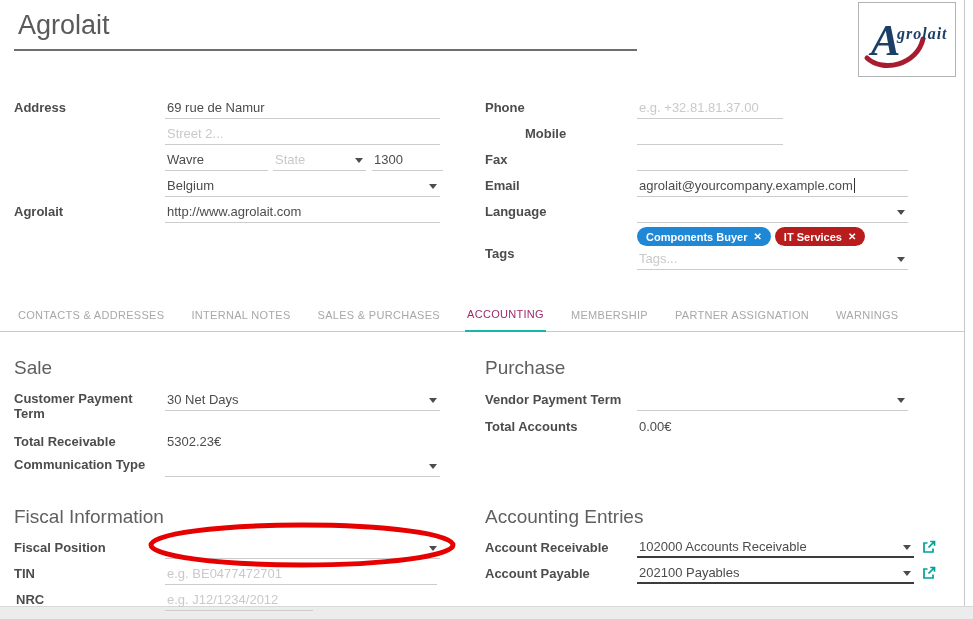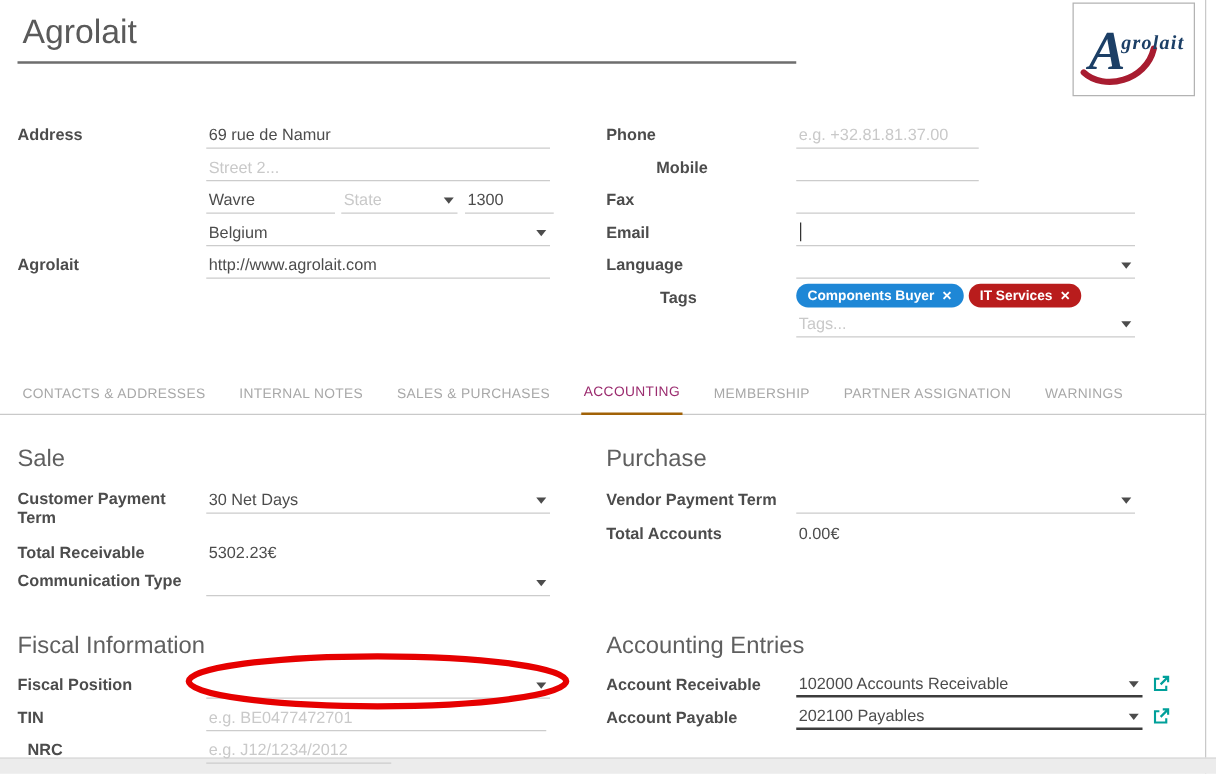--- a/index.html
+++ b/index.html
@@ -29,21 +29,21 @@
   .fld.darkline { border-bottom:2px solid #3c3c3c; }
   .ph { color:#c9c9c9; }
   .caret { display:inline-block; width:1px; height:15px; background:#333; vertical-align:text-bottom; margin-left:1px; }
   .dd { position:absolute; right:3px; top:8px; width:0; height:0;
         border-left:4px solid transparent; border-right:4px solid transparent; border-top:5px solid #4c4c4c; }
 
   
   .tabs { left:0; top:301px; width:965px; height:31px; border-bottom:1px solid #c9c9c9;
           display:flex; align-items:flex-end; padding-left:16px; gap:23px; }
   .tab { font-size:11px; letter-spacing:.3px; color:#a8a8a8; padding:0 2px 10px 2px; white-space:nowrap; cursor:pointer; }
-  .tab.active { color:#9b2c6f; border-bottom:2px solid #a16207; margin-bottom:-1px; }
+  .tab.active { color:#9b2c6f; border-bottom:2px solid #14b8a6; margin-bottom:-1px; }
 
   
   .h2 { font-size:19px; color:#5f5f5f; }
 
   
   .pills { left:637px; top:227px; display:flex; gap:4px; }
   .pill { display:inline-flex; align-items:center; gap:6px; height:19px; padding:0 9px;
           border-radius:10px; color:#fff; font-size:11px; font-weight:bold; white-space:nowrap; }
   .pill.blue { background:#1e87d6; }
   .pill.purple { background:#b91c1c; }
@@ -84,27 +84,27 @@
   <span>Belgium</span>
   <span class="dd"></span>
 </div>
 <div class="abs fld" style="left:165px; top:202px; width:275px;">http://www.agrolait.com</div>
 
 <div class="abs lbl" style="left:485px; top:100px;">Phone</div>
 <div class="abs lbl" style="left:485px; top:126px;padding-left:40px;">Mobile</div>
 <div class="abs lbl" style="left:485px; top:152px;">Fax</div>
 <div class="abs lbl" style="left:485px; top:178px;">Email</div>
 <div class="abs lbl" style="left:485px; top:204px;">Language</div>
-<div class="abs lbl" style="left:485px; top:230px;margin-left:43px;">Tags</div>
+<div class="abs lbl" style="left:485px; top:246px;">Tags</div>
 
 <div class="abs fld ph" style="left:637px; top:98px; width:146px;">e.g. +32.81.81.37.00</div>
 <div class="abs fld" style="left:637px; top:124px; width:146px;"></div>
 <div class="abs fld" style="left:637px; top:150px; width:271px;"></div>
 <div class="abs fld" style="left:637px; top:176px; width:271px;">
-  <span class="caret"></span>
+  <span>agrolait@yourcompany.example.com</span><span class="caret"></span>
 </div>
 <div class="abs fld" style="left:637px; top:202px; width:271px;">
   <span class="dd"></span>
 </div>
 
 <div class="abs pills">
   <span class="pill blue">
     <span>Components Buyer</span>
     <span class="x">✕</span>
   </span>
@@ -150,21 +150,21 @@
 <div class="abs lbl" style="left:485px; top:419px;">Total Accounts</div>
 <div class="abs fld noline" style="left:637px; top:417px; width:271px;">0.00€</div>
 
 <div class="abs h2" style="left:14px; top:506px;">Fiscal Information</div>
 <div class="abs lbl" style="left:14px; top:540px;">Fiscal Position</div>
 <div class="abs fld" style="left:165px; top:538px; width:275px;">
   <span class="dd"></span>
 </div>
 <div class="abs lbl" style="left:14px; top:566px;">TIN</div>
 <div class="abs fld ph" style="left:165px; top:564px; width:272px;">e.g. BE0477472701</div>
-<div class="abs lbl" style="left:14px; top:592px;padding-left:8px;">NRC</div>
+<div class="abs lbl" style="left:8px; top:592px;padding-left:8px;">NRC</div>
 <div class="abs fld ph" style="left:165px; top:590px; width:148px;">e.g. J12/1234/2012</div>
 
 <div class="abs h2" style="left:485px; top:506px;">Accounting Entries</div>
 <div class="abs lbl" style="left:485px; top:540px;">Account Receivable</div>
 <div class="abs fld darkline" style="left:637px; top:537px; width:277px;">
   <span>102000 Accounts Receivable</span>
   <span class="dd"></span>
 </div>
 <div class="abs" style="left:922px; top:540px;">
   <svg class="extlink" viewBox="0 0 14 14">

